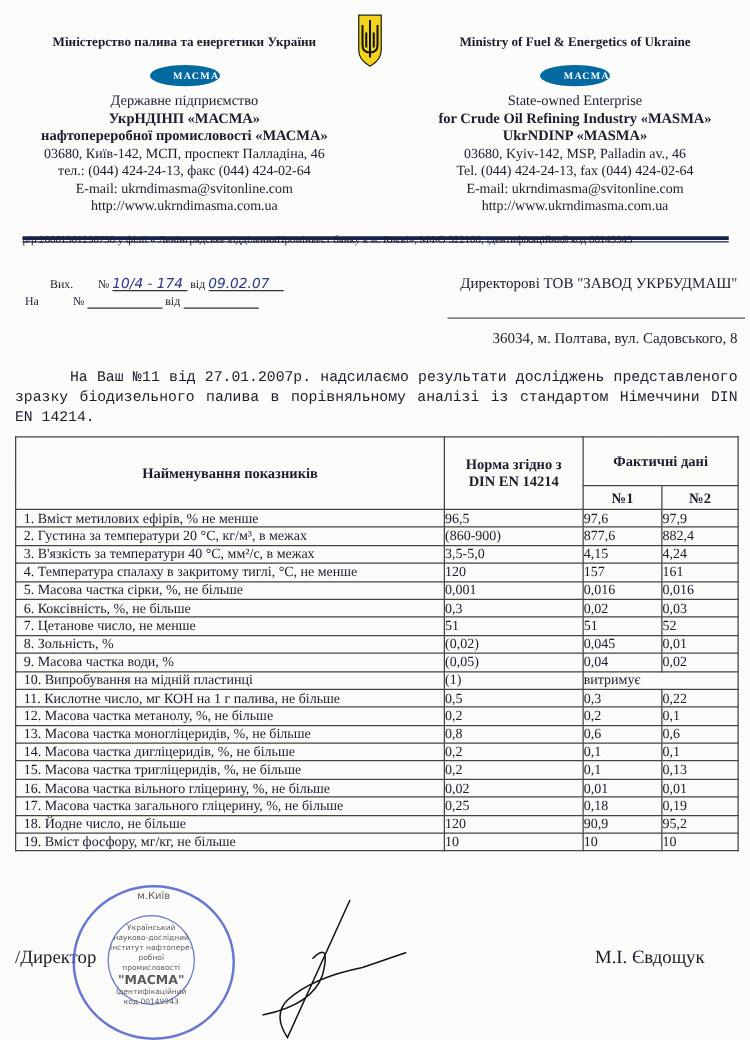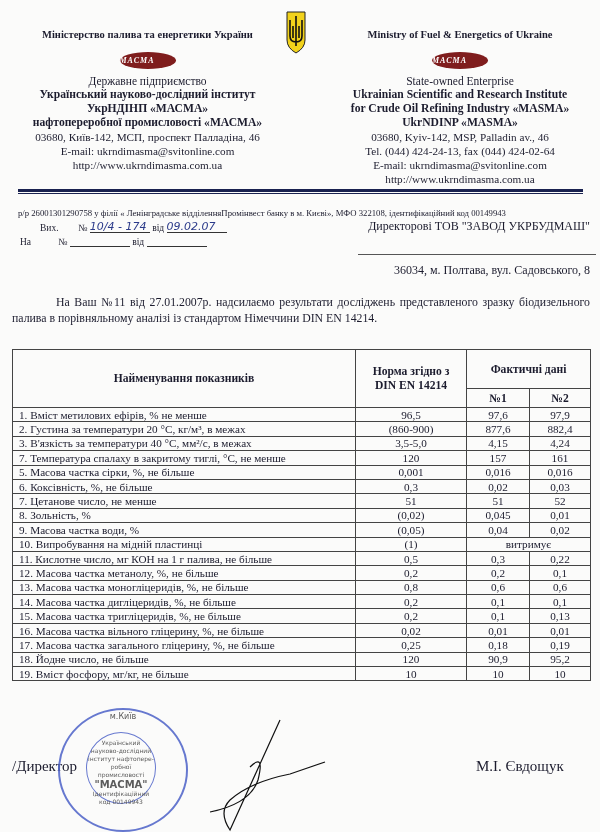--- a/index.html
+++ b/index.html
@@ -3,76 +3,75 @@
 <meta charset="utf-8">
 <style>
   html, body { margin:0; padding:0; }
   body { width:600px; height:832px; background:#fbfbfa; position:relative; overflow:hidden;
          font-family:"Liberation Serif", serif; color:#1c1c2e; }
   .abs { position:absolute; }
   .hdr { width:265px; text-align:center; line-height:14px; font-size:11.2px; }
   .hdr .ministry { font-weight:bold; font-size:10.5px; }
   .hdr .type { font-size:11.5px; }
   .hdr .bold { font-weight:bold; font-size:11.6px; }
-  .logo { width:56px; height:17px; border-radius:50%; background:#7f1d1d; color:#fff;
-          font-size:8px; font-weight:bold; text-align:left; line-height:17px; letter-spacing:1px;
-          margin:0 auto;font-style:italic; }
+  .logo { width:56px; height:17px; border-radius:50%; background:#0369a1; color:#fff;
+          font-size:8px; font-weight:bold; text-align:right; line-height:17px; letter-spacing:1px;
+          margin:0 auto; }
   .rule { left:18px; width:565px; }
-  .bank { left:18px; top:208px; font-size:8.7px; white-space:nowrap; }
+  .bank { left:18px; top:186px; font-size:8.7px; white-space:nowrap; }
   .small { font-size:9.5px; }
   .hand { font-family:"DejaVu Sans", sans-serif; font-style:italic; color:#2b3a8a; font-size:11px; }
   .uline { display:inline-block; border-bottom:1px solid #333; height:12px; vertical-align:bottom; }
   .addressee { right:10px; text-align:right; font-size:12px; line-height:15px; }
-  .para { left:30px; width:558px; font-size:11.8px; line-height:16px; text-align:justify; }
+  .para { left:30px; width:558px; font-size:11.8px; line-height:16px; text-align:justify;font-family:Liberation Mono, monospace; }
   table.res { position:absolute; left:12px; top:349px; border-collapse:collapse; font-size:11.2px; }
   table.res td, table.res th { border:1px solid #444; padding:0; }
   table.res th { font-weight:bold; font-size:11.6px; }
   table.res td.name { text-align:left; padding-left:6px; white-space:nowrap; }
-  table.res td.num { text-align:center; }
+  table.res td.num { text-align:left; }
   table.res tr.body td { height:13.4px; line-height:12px; }
   .sig { font-size:15px; }
   .stamp { left:58px; top:708px; width:126px; height:120px; border:2px solid #4d62c8; border-radius:50%;
            color:#404040; opacity:0.85; }
   .stamp .inner { position:absolute; left:26px; top:22px; width:70px; height:72px; border:1.5px solid #4d62c8;
                   border-radius:50%; text-align:center; font-family:"DejaVu Sans", sans-serif; font-size:6px; line-height:8px;
                   padding-top:6px; box-sizing:border-box; }
   .stamp .inner b { font-size:10px; display:block; line-height:11px; }
   .stamp .ring { position:absolute; left:0; top:2px; width:100%; text-align:center; font-size:8px; font-family:"DejaVu Sans", sans-serif; }
 </style>
 </head>
 <body>
 
 <div class="abs hdr" style="left:15px; top:28px;">
   <div class="ministry">Міністерство палива та енергетики України</div>
   <div style="height:10px"></div>
   <div class="logo">МАСМА</div>
   <div style="height:5px"></div>
   <div class="type">Державне підприємство</div>
-  <div class="bold">Український науково-дослідний інститут</div>
   <div class="bold">УкрНДІНП «МАСМА»</div>
   <div class="bold">нафтопереробної промисловості «МАСМА»</div>
   <div>03680, Київ-142, МСП, проспект Палладіна, 46</div>
+  <div>тел.: (044) 424-24-13, факс (044) 424-02-64</div>
   <div>E-mail: ukrndimasma@svitonline.com</div>
   <div>http://www.ukrndimasma.com.ua</div>
 </div>
 
 <div class="abs" style="left:286px; top:10px; width:20px; height:44px;">
   <svg width="20" height="44" viewBox="0 0 20 44">
     <path d="M1,2 H19 V30 Q19,38 10,43 Q1,38 1,30 Z" fill="#f2d21b" stroke="#222" stroke-width="1"></path>
     <path d="M10,6 V36 M4,10 V26 Q4,32 10,32 Q16,32 16,26 V10 M7,16 V28 M13,16 V28" stroke="#111" stroke-width="1.6" fill="none"></path>
   </svg>
 </div>
 
 <div class="abs hdr" style="left:320px; top:28px; width:280px;">
   <div class="ministry">Ministry of Fuel &amp; Energetics of Ukraine</div>
   <div style="height:10px"></div>
   <div class="logo">МАСМА</div>
   <div style="height:5px"></div>
   <div class="type">State-owned Enterprise</div>
-  <div class="bold">Ukrainian Scientific and Research Institute</div>
   <div class="bold">for Crude Oil Refining Industry «MASMA»</div>
   <div class="bold">UkrNDINP «MASMA»</div>
   <div>03680, Kyiv-142, MSP, Palladin av., 46</div>
   <div>Tel. (044) 424-24-13, fax (044) 424-02-64</div>
   <div>E-mail: ukrndimasma@svitonline.com</div>
   <div>http://www.ukrndimasma.com.ua</div>
 </div>
 
 <div class="abs rule" style="top:189px; height:3px; background:#1a2250;"></div>
 <div class="abs rule" style="top:193px; height:1px; background:#1a2250;"></div>
@@ -135,21 +134,21 @@
         <td class="num">877,6</td>
         <td class="num">882,4</td>
       </tr>
       <tr class="body">
         <td class="name">3.   В'язкість за температури 40 °С, мм²/с, в межах</td>
         <td class="num">3,5-5,0</td>
         <td class="num">4,15</td>
         <td class="num">4,24</td>
       </tr>
       <tr class="body">
-        <td class="name">7.   Температура спалаху в закритому тиглі, °С, не менше</td>
+        <td class="name">4.   Температура спалаху в закритому тиглі, °С, не менше</td>
         <td class="num">120</td>
         <td class="num">157</td>
         <td class="num">161</td>
       </tr>
       <tr class="body">
         <td class="name">5.   Масова частка сірки, %, не більше</td>
         <td class="num">0,001</td>
         <td class="num">0,016</td>
         <td class="num">0,016</td>
       </tr>

